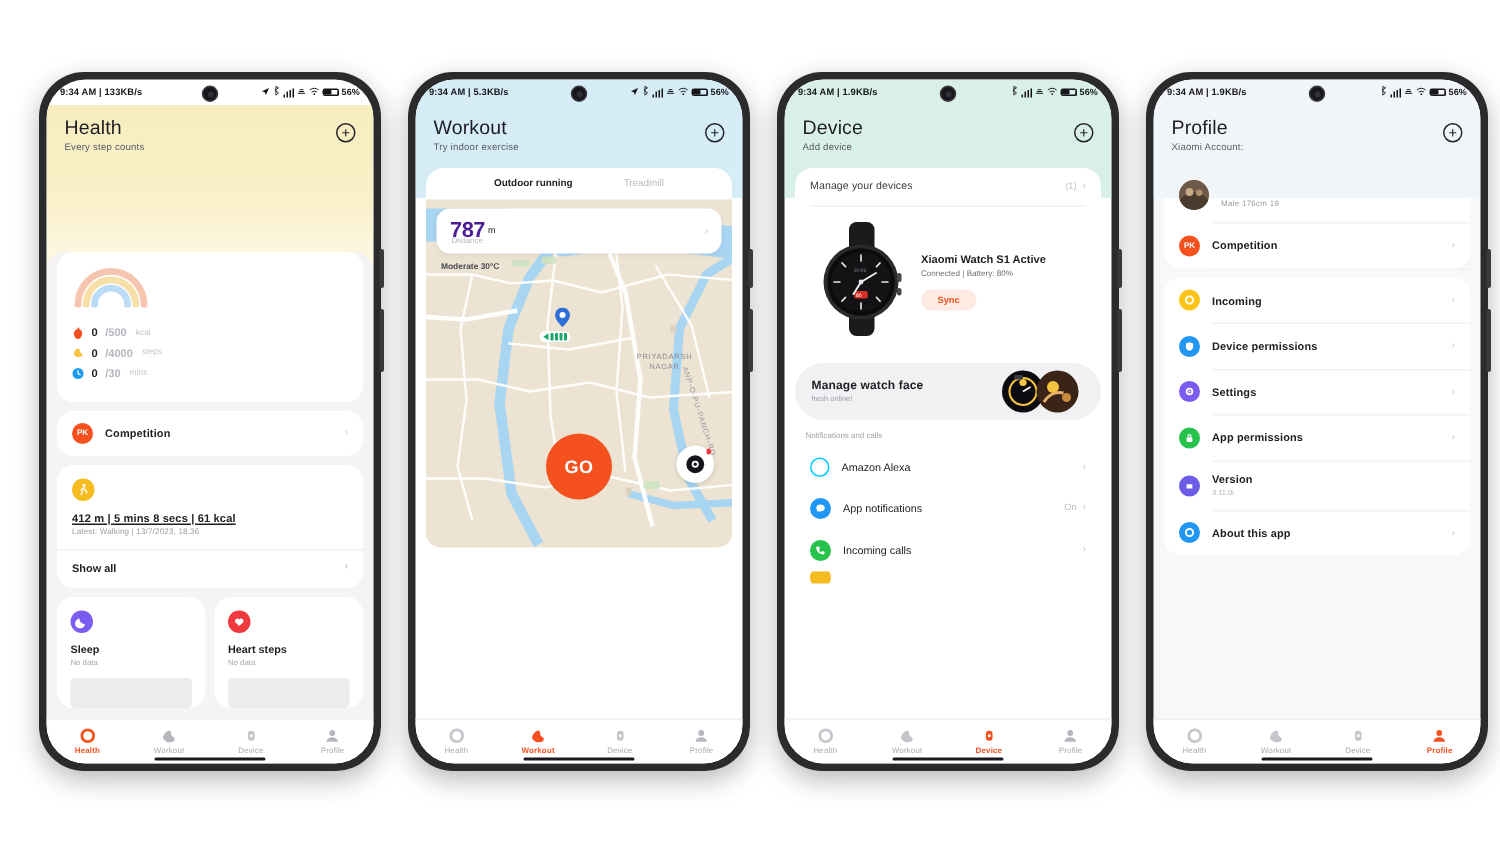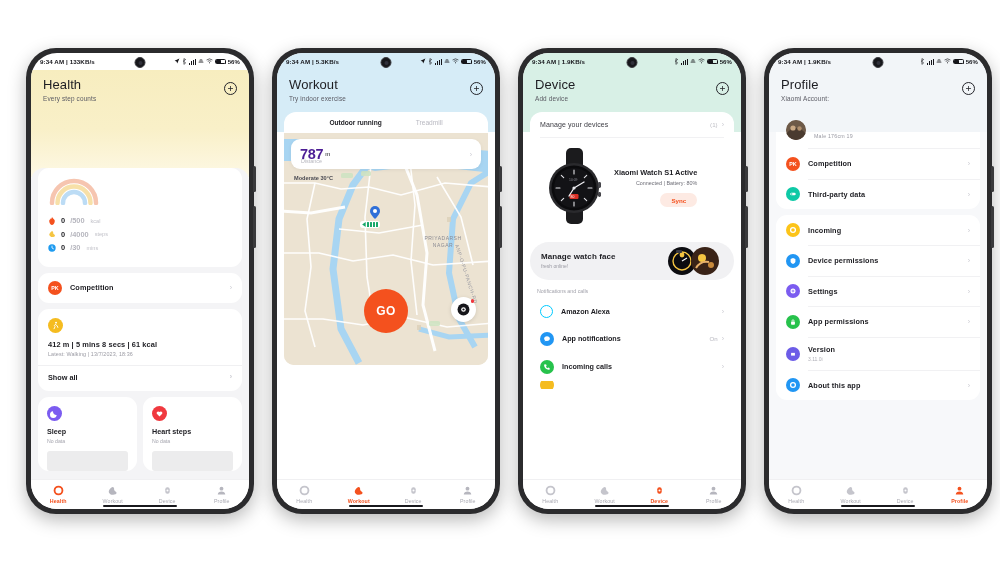--- a/index.html
+++ b/index.html
@@ -106,21 +106,21 @@
   .health-scroll{ position:absolute; left:0;right:0;top:0;bottom:0; }
   .hsheet{ position:absolute;left:0;right:0;top:98px;bottom:0;background:#f4f4f6;border-radius:13px 13px 0 0; }
   .rings-card{ margin:0 7px 6px 7px;background:#fff;border-radius:11px;padding:9px 10px 10px 10px; }
   .arc-wrap{ width:52px;height:28px;position:relative;margin-bottom:7px;}
   .metric{ display:flex;align-items:center;gap:5px;margin-bottom:4.5px;font-size:6.6px;}
   .metric .mi{ width:8px;height:8px;border-radius:50%;display:flex;align-items:center;justify-content:center;font-size:5px;}
   .metric b{ color:#1d1d22;font-size:7.4px;font-weight:700;}
   .metric .goal{ color:#b6b6be;font-weight:700;font-size:7.4px;}
   .metric .unit{ color:#c3c3ca;font-size:5.6px;margin-left:1px;}
   .act-card{ margin:0 7px 6px 7px;background:#fff;border-radius:11px;padding:9px 10px 0 10px;}
-  .act-title{ font-size:7.4px;font-weight:700;color:#1d1d22;margin-top:7px;letter-spacing:.1px;}
+  .act-title{ font-size:7.4px;font-weight:700;color:#1d1d22;margin-top:7px;letter-spacing:.1px;text-decoration:underline;}
   .act-sub{ font-size:5.4px;color:#9a9aa3;margin-top:2px;letter-spacing:.1px;}
   .act-div{ height:.5px;background:#f0f0f2;margin:8px -10px 0 -10px;}
   .showall{ display:flex;padding:8px 0 9px 0;font-size:7.3px;font-weight:700;color:#1d1d22;}
   .duo{ display:flex;gap:6px;margin:0 7px;}
   .duo .dcard{ flex:1;background:#fff;border-radius:11px;padding:9px 9px 0 9px;}
   .duo .dtitle{ font-size:7.2px;font-weight:700;color:#1d1d22;margin-top:6px;}
   .duo .dsub{ font-size:5.2px;color:#a5a5ae;margin-top:2px;}
   .duo .dph{ height:20px;background:#ececed;border-radius:3px;margin-top:7px;}
 
   
@@ -153,36 +153,36 @@
 
   
   #p3 { left: 518px; top: 48px; }
   #p3 .screen{ background:#fff; }
   .dv-hdrbg{ position:absolute;left:0;right:0;top:0;height:62px;background:#d8f0e6; }
   .dv-card{ position:relative;margin:0 7px 6px 7px;background:#fff;border-radius:12px;}
   .mng{ display:flex;align-items:center;padding:9px 10px;}
   .mng .m1{ font-size:7px;color:#3b3b42;letter-spacing:.1px;}
   .mng .cnt{ margin-left:auto;font-size:6.2px;color:#c0c0c7;margin-right:4px;}
   .mng-div{ height:.5px;background:#f1f1f3;margin:0 10px;}
-  .watchrow{ display:flex;align-items:center;padding:10px 10px 12px 10px;text-align:right;}
+  .watchrow{ display:flex;align-items:center;padding:10px 10px 12px 10px;}
   .watchimg{ width:68px;height:76px;flex:0 0 68px;position:relative;}
   .wtxt{ padding-left:6px;padding-top:4px;}
   .wname{ font-size:7.4px;font-weight:700;color:#1d1d22;}
   .wstat{ font-size:5.4px;color:#6d6d76;margin-top:3px;}
   .syncbtn{ margin-top:7px;display:inline-block;background:#fdeae3;color:#f4511e;font-size:6.2px;
             font-weight:600;padding:3.5px 11px;border-radius:9px;}
   .wfbanner{ margin:0 7px 8px 7px;height:38px;border-radius:19px;background:#f1f1f3;position:relative;overflow:hidden;
              display:flex;align-items:center;padding-left:11px;}
   .wfbanner .wft{ font-size:8px;font-weight:700;color:#1d1d22;letter-spacing:.1px;}
   .wfbanner .wfs{ font-size:5px;color:#9a9aa3;margin-top:2px;}
   .wfaces{ position:absolute;right:14px;top:4px;display:flex;}
   .seclbl{ font-size:5.3px;color:#a2a2ab;padding:0 14px 4px 14px;}
   .nlist{ margin:0 7px;background:#fff;border-radius:11px;}
   .nrow{ display:flex;align-items:center;padding:7px 10px;}
-  .nrow .nt{ font-size:7.2px;font-weight:700;color:#1d1d22;text-align:right;}
+  .nrow .nt{ font-size:7.2px;font-weight:400;color:#1d1d22;text-align:right;}
   .nrow .nv{ margin-left:auto;font-size:6.1px;color:#b8b8c0;margin-right:4px;}
   .nrow .nchev{ color:#c9c9d0;font-size:7px;}
 
   
   #p4 { left: 764px; top: 48px; }
   #p4 .screen{ background:#f7f8fa; }
   .pf-hdrbg{ position:absolute;left:0;right:0;top:0;height:62px;background:#f2f5f8; }
   .pf-card{ margin:0 7px 6px 7px;background:#fff;border-radius:11px; }
   .pf-user{ display:flex;align-items:center;padding:8px 10px;}
   .pf-ava{ width:20px;height:20px;border-radius:50%;margin-right:8px;flex:0 0 20px;overflow:hidden;position:relative;background:#8c7a6b;}
@@ -795,30 +795,20 @@
           <span class="chev">›</span>
         </div>
         <div class="pf-div"></div>
 
         <div class="row">
           <span class="cicon" style="background:#f4511e">PK</span>
           <span class="rlbl">Competition</span>
           <span class="chev">›</span>
         </div>
         <div class="pf-div"></div>
-        <div class="row">
-          <span class="cicon" style="background:#0ec9a6">
-                <svg width="8" height="8" viewBox="0 0 10 10">
-                  <rect x="1.6" y="3.4" width="6.8" height="3.2" rx="1.6" fill="#fff"></rect>
-                  <circle cx="3.4" cy="5" r=".9" fill="#0ec9a6"></circle>
-                </svg>
-              </span>
-          <span class="rlbl">Third-party data</span>
-          <span class="chev">›</span>
-        </div>
       </div>
 
       <div class="pf-card">
         <div class="row">
           <span class="cicon" style="background:#fcc419">
                 <svg width="8" height="8" viewBox="0 0 10 10">
                   <circle cx="5" cy="5" r="3" fill="none" stroke="#fff" stroke-width="1.6"></circle>
                 </svg>
               </span>
           <span class="rlbl">Incoming</span>

